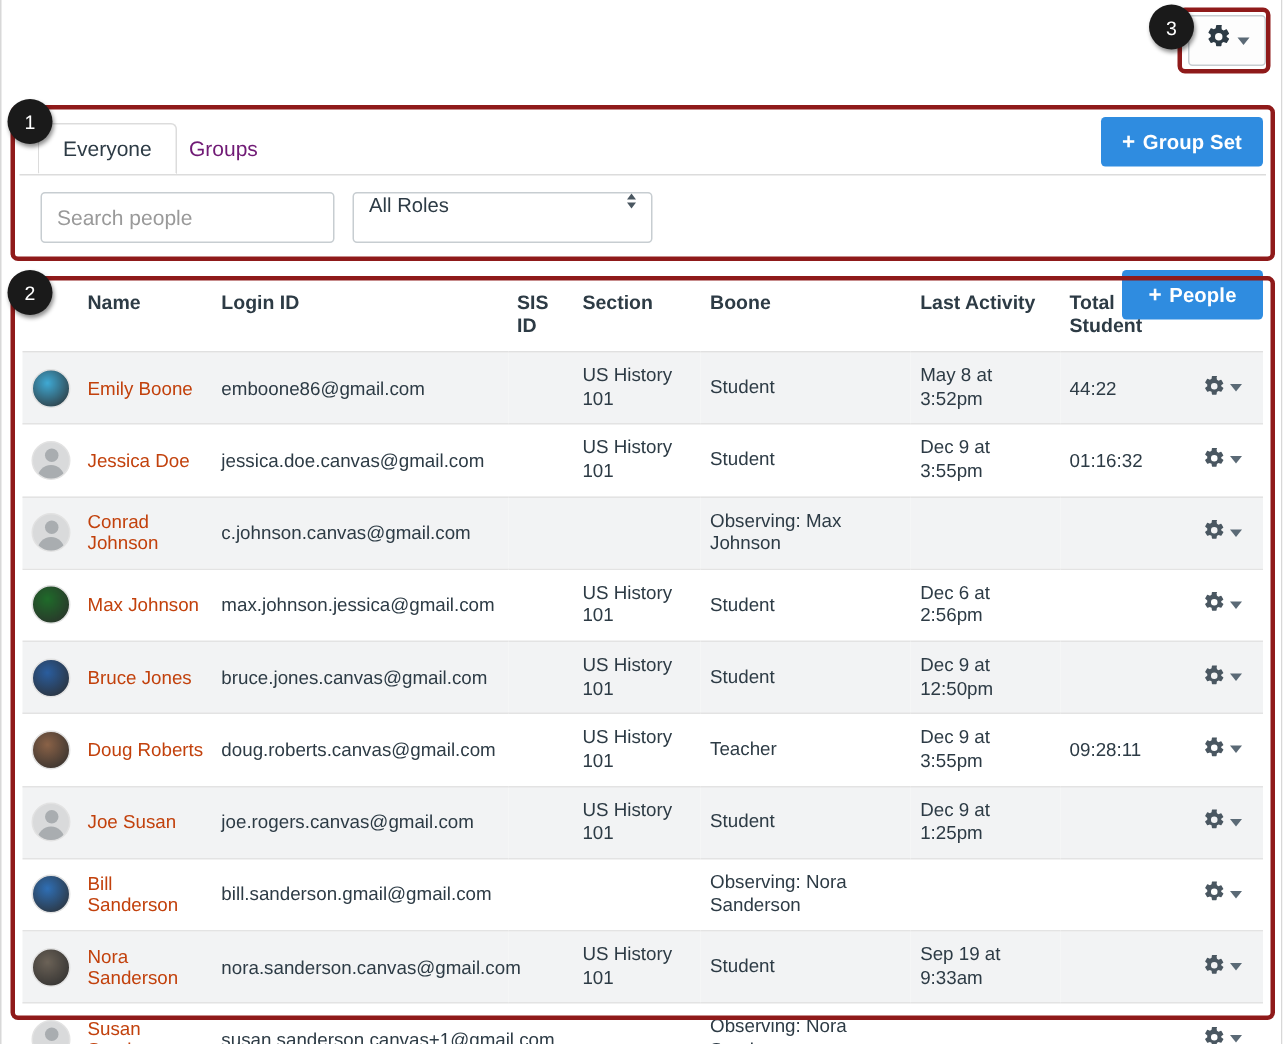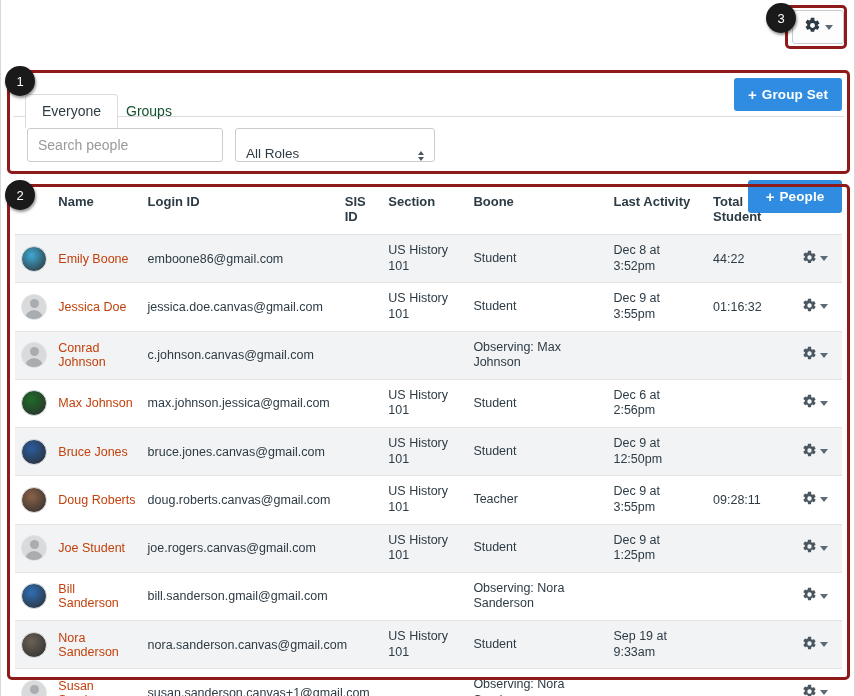--- a/index.html
+++ b/index.html
@@ -102,40 +102,40 @@
     width: 831px;
     height: 88px;
   }
   .tabrow {
     position: relative;
     height: 38px;
     border-bottom: 1px solid #dcdcdc;
   }
   .tab {
     position: absolute;
-    top: 16px;
+    top: 4px;
     height: 34px;
     line-height: 33px;
     padding: 0 16px;
     font-size: 14px;
     box-sizing: border-box;
     cursor: pointer;
   }
   .tab-active {
     left: 12px;
     background: #fff;
     border: 1px solid #dcdcdc;
     border-bottom: 1px solid #fff;
     border-radius: 4px 4px 0 0;
     color: #2d3b45;
     z-index: 3;
   }
   .tab-inactive {
     left: 96px;
-    color: #14532d;
+    color: #701a75;
     border: 1px solid transparent;
   }
   .btn-blue {
     position: absolute;
     background: #2f8ce0;
     color: #fff;
     border: none;
     border-radius: 3px;
     font-size: 13.5px;
     font-weight: bold;
@@ -189,21 +189,21 @@
     position: absolute;
     left: 222px;
     top: 0;
     width: 200px;
     height: 34px;
     box-sizing: border-box;
     border: 1px solid #c7cdd1;
     border-radius: 3px;
     background: #fff;
     display: flex;
-    align-items: flex-end;
+    align-items: flex-start;
     padding: 0 10px;
     font-size: 13.5px;
     cursor: pointer;
   }
   .role-select .caret-updown {
     position: absolute;
     right: 10px;
     display: flex;
     flex-direction: column;
     gap: 2px;
@@ -394,21 +394,21 @@
       <tbody id="people-body">
           <tr class="row-alt">
             <td>
               <span class="avatar" style="background: radial-gradient(circle at 40% 35%, rgb(63, 169, 212), rgb(43, 43, 43));"></span>
             </td>
             <td><a class="name-link">Emily Boone</a></td>
             <td>emboone86@gmail.com</td>
             <td></td>
             <td class="twoline">US History 101</td>
             <td class="twoline">Student</td>
-            <td class="twoline">Dec 8 at 3:52pm</td>
+            <td class="twoline">May 8 at 3:52pm</td>
             <td>44:22</td>
             <td class="gear-cell"><span class="gear-trigger">
                 <span><svg width="15" height="15" viewBox="0 0 24 24" aria-hidden="true">
                     <path fill="#4a5761" d="M19.43 12.98c.04-.32.07-.64.07-.98s-.03-.66-.07-.98l2.11-1.65a.5.5 0 0 0 .12-.64l-2-3.46a.5.5 0 0 0-.61-.22l-2.49 1a7.3 7.3 0 0 0-1.69-.98l-.38-2.65A.5.5 0 0 0 14 1h-4a.5.5 0 0 0-.49.42l-.38 2.65c-.61.25-1.17.58-1.69.98l-2.49-1a.5.5 0 0 0-.61.22l-2 3.46a.5.5 0 0 0 .12.64l2.11 1.65c-.04.32-.07.65-.07.98s.03.66.07.98l-2.11 1.65a.5.5 0 0 0-.12.64l2 3.46c.13.22.39.3.61.22l2.49-1c.52.4 1.08.73 1.69.98l.38 2.65c.04.24.25.42.49.42h4a.5.5 0 0 0 .49-.42l.38-2.65c.61-.25 1.17-.58 1.69-.98l2.49 1c.23.09.49 0 .61-.22l2-3.46a.5.5 0 0 0-.12-.64l-2.11-1.65zM12 15.5A3.5 3.5 0 1 1 12 8.5a3.5 3.5 0 0 1 0 7z"></path>
                   </svg></span>
                 <span class="caret-down"></span>
               </span></td>
           </tr>
           <tr class="row-norm">
             <td>
@@ -497,21 +497,21 @@
                 <span><svg width="15" height="15" viewBox="0 0 24 24" aria-hidden="true">
                     <path fill="#4a5761" d="M19.43 12.98c.04-.32.07-.64.07-.98s-.03-.66-.07-.98l2.11-1.65a.5.5 0 0 0 .12-.64l-2-3.46a.5.5 0 0 0-.61-.22l-2.49 1a7.3 7.3 0 0 0-1.69-.98l-.38-2.65A.5.5 0 0 0 14 1h-4a.5.5 0 0 0-.49.42l-.38 2.65c-.61.25-1.17.58-1.69.98l-2.49-1a.5.5 0 0 0-.61.22l-2 3.46a.5.5 0 0 0 .12.64l2.11 1.65c-.04.32-.07.65-.07.98s.03.66.07.98l-2.11 1.65a.5.5 0 0 0-.12.64l2 3.46c.13.22.39.3.61.22l2.49-1c.52.4 1.08.73 1.69.98l.38 2.65c.04.24.25.42.49.42h4a.5.5 0 0 0 .49-.42l.38-2.65c.61-.25 1.17-.58 1.69-.98l2.49 1c.23.09.49 0 .61-.22l2-3.46a.5.5 0 0 0-.12-.64l-2.11-1.65zM12 15.5A3.5 3.5 0 1 1 12 8.5a3.5 3.5 0 0 1 0 7z"></path>
                   </svg></span>
                 <span class="caret-down"></span>
               </span></td>
           </tr>
           <tr class="row-alt">
             <td>
               <span class="avatar generic"></span>
             </td>
-            <td><a class="name-link">Joe Student</a></td>
+            <td><a class="name-link">Joe Susan</a></td>
             <td>joe.rogers.canvas@gmail.com</td>
             <td></td>
             <td class="twoline">US History 101</td>
             <td class="twoline">Student</td>
             <td class="twoline">Dec 9 at 1:25pm</td>
             <td></td>
             <td class="gear-cell"><span class="gear-trigger">
                 <span><svg width="15" height="15" viewBox="0 0 24 24" aria-hidden="true">
                     <path fill="#4a5761" d="M19.43 12.98c.04-.32.07-.64.07-.98s-.03-.66-.07-.98l2.11-1.65a.5.5 0 0 0 .12-.64l-2-3.46a.5.5 0 0 0-.61-.22l-2.49 1a7.3 7.3 0 0 0-1.69-.98l-.38-2.65A.5.5 0 0 0 14 1h-4a.5.5 0 0 0-.49.42l-.38 2.65c-.61.25-1.17.58-1.69.98l-2.49-1a.5.5 0 0 0-.61.22l-2 3.46a.5.5 0 0 0 .12.64l2.11 1.65c-.04.32-.07.65-.07.98s.03.66.07.98l-2.11 1.65a.5.5 0 0 0-.12.64l2 3.46c.13.22.39.3.61.22l2.49-1c.52.4 1.08.73 1.69.98l.38 2.65c.04.24.25.42.49.42h4a.5.5 0 0 0 .49-.42l.38-2.65c.61-.25 1.17-.58 1.69-.98l2.49 1c.23.09.49 0 .61-.22l2-3.46a.5.5 0 0 0-.12-.64l-2.11-1.65zM12 15.5A3.5 3.5 0 1 1 12 8.5a3.5 3.5 0 0 1 0 7z"></path>
                   </svg></span>

